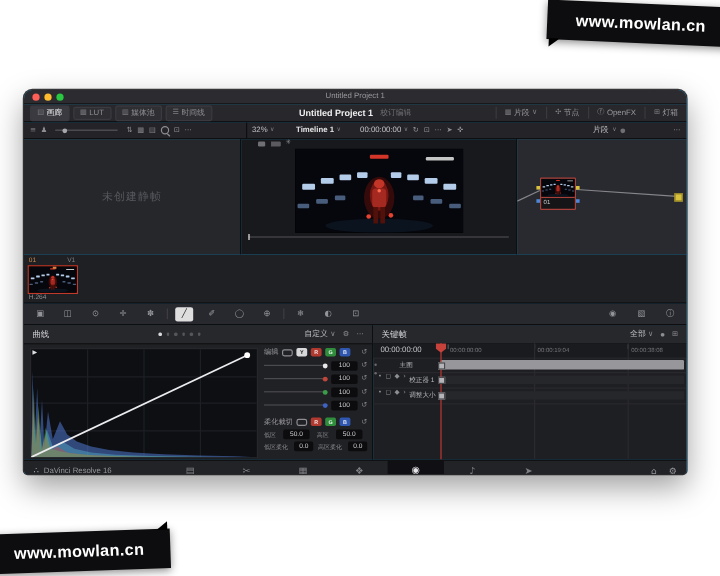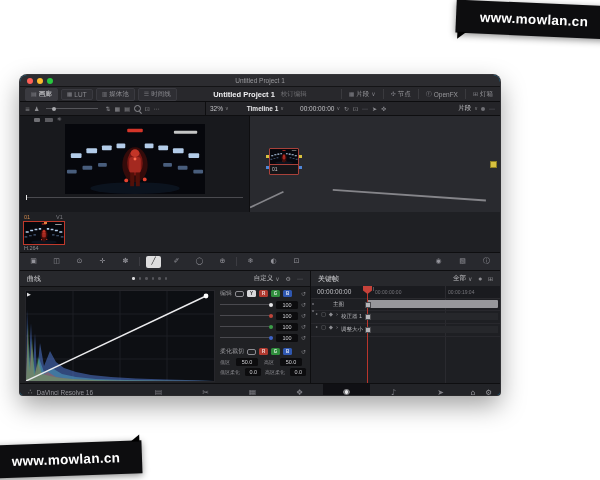--- a/index.html
+++ b/index.html
@@ -12,21 +12,21 @@
           justify-content:center;font-weight:bold;font-size:13.5px;letter-spacing:.3px;
           box-shadow:0 2px 7px rgba(0,0,0,.45);z-index:50}
   .ribbon-top{top:3px;right:-12px;width:156px;height:33px;transform:rotate(2.5deg)}
   .ribbon-top::before{content:"";position:absolute;left:2px;bottom:-6px;
           border-style:solid;border-width:7px 9px 0 0;border-color:#000 transparent transparent transparent}
   .ribbon-bottom{left:-10px;bottom:4px;width:152px;height:33px;transform:rotate(-2deg)}
   .ribbon-bottom::before{content:"";position:absolute;right:2px;top:-6px;
           border-style:solid;border-width:0 0 7px 9px;border-color:transparent transparent #000 transparent}
 
   
-  .app{position:absolute;left:20px;top:75px;width:480px;height:320px;background:#0ea5e9;
+  .app{position:absolute;left:20px;top:75px;width:552px;height:320px;background:#0ea5e9;
        border-radius:7px 7px 3px 3px;box-shadow:0 10px 26px rgba(0,0,0,.38), 0 0 0 1px #3a3a3e;
        overflow:hidden;font-size:7px;color:#c8c8c8}
 
   .titlebar{height:11px;background:#2c2c30;border-bottom:1px solid #141416;position:relative;
             display:flex;align-items:center;justify-content:center}
   .lights{position:absolute;left:7px;top:3px;display:flex;gap:4px}
   .light{width:6px;height:6px;border-radius:50%}
   .l-red{background:#ff5f57}.l-yel{background:#febc2e}.l-grn{background:#28c840}
   .titlebar .t{font-size:6.5px;color:#9a9a9e}
 
@@ -264,20 +264,23 @@
       <span class="nodehdr">
         <span>片段</span>
         <i class="ic" style="font-size:5px;color:#808084">∨</i>
         <span class="cachedot"></span>
       </span>
       <i class="ic node-more">⋯</i>
     </div>
   </div>
 
   <div class="main">
+    <div class="gallery">
+      <span class="empty">未创建静帧</span>
+    </div>
 
     <div class="vsec">
       <div class="vtools">
         <span class="wipe"></span>
         <span class="wipe2"></span>
         <i class="ic">✳</i>
       </div>
       <div class="frame">
         <div class="scene">
 <svg viewBox="0 0 144 72" preserveAspectRatio="none" width="100%" height="100%">

